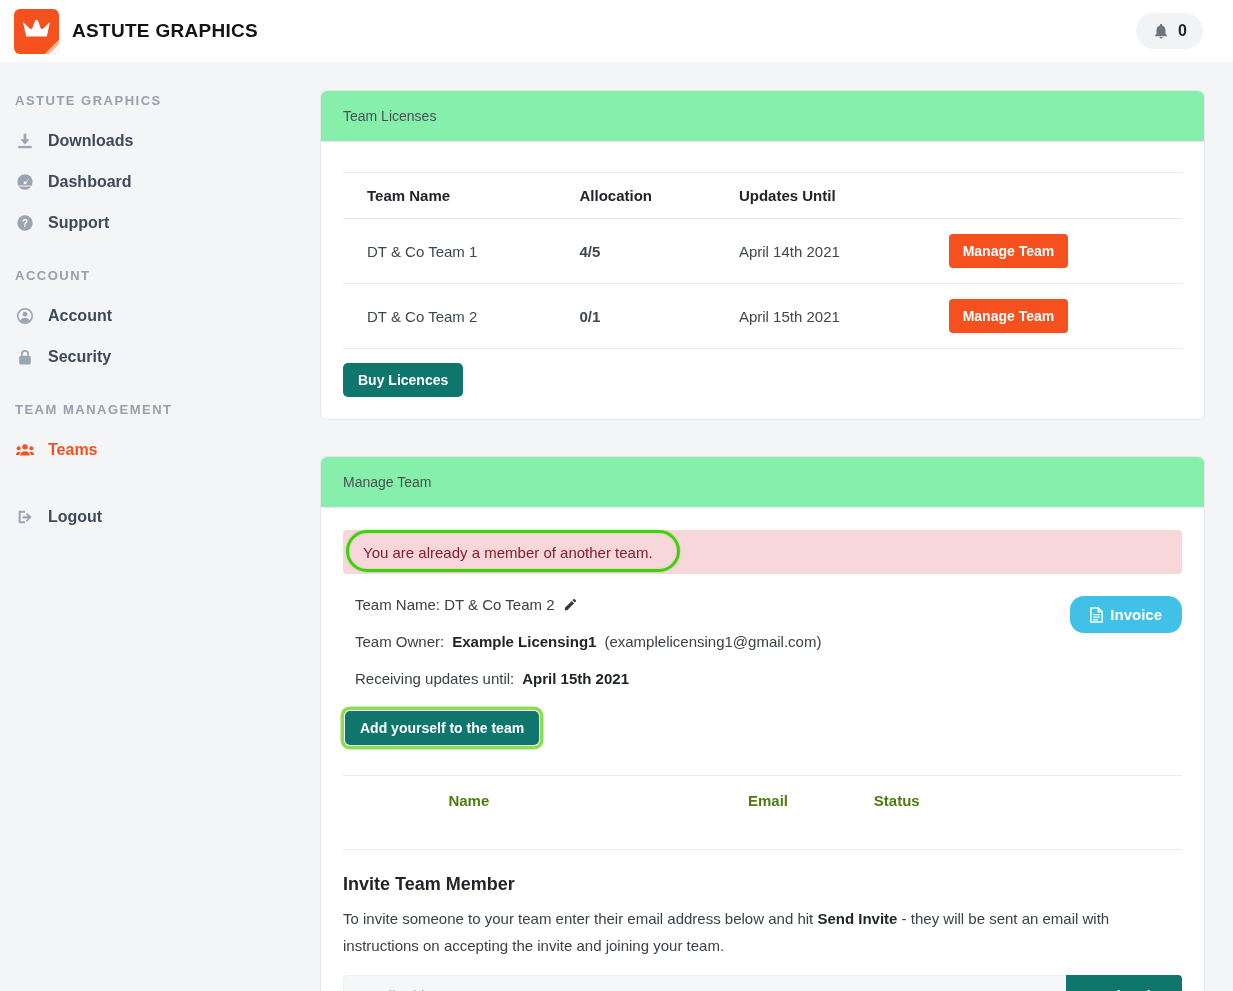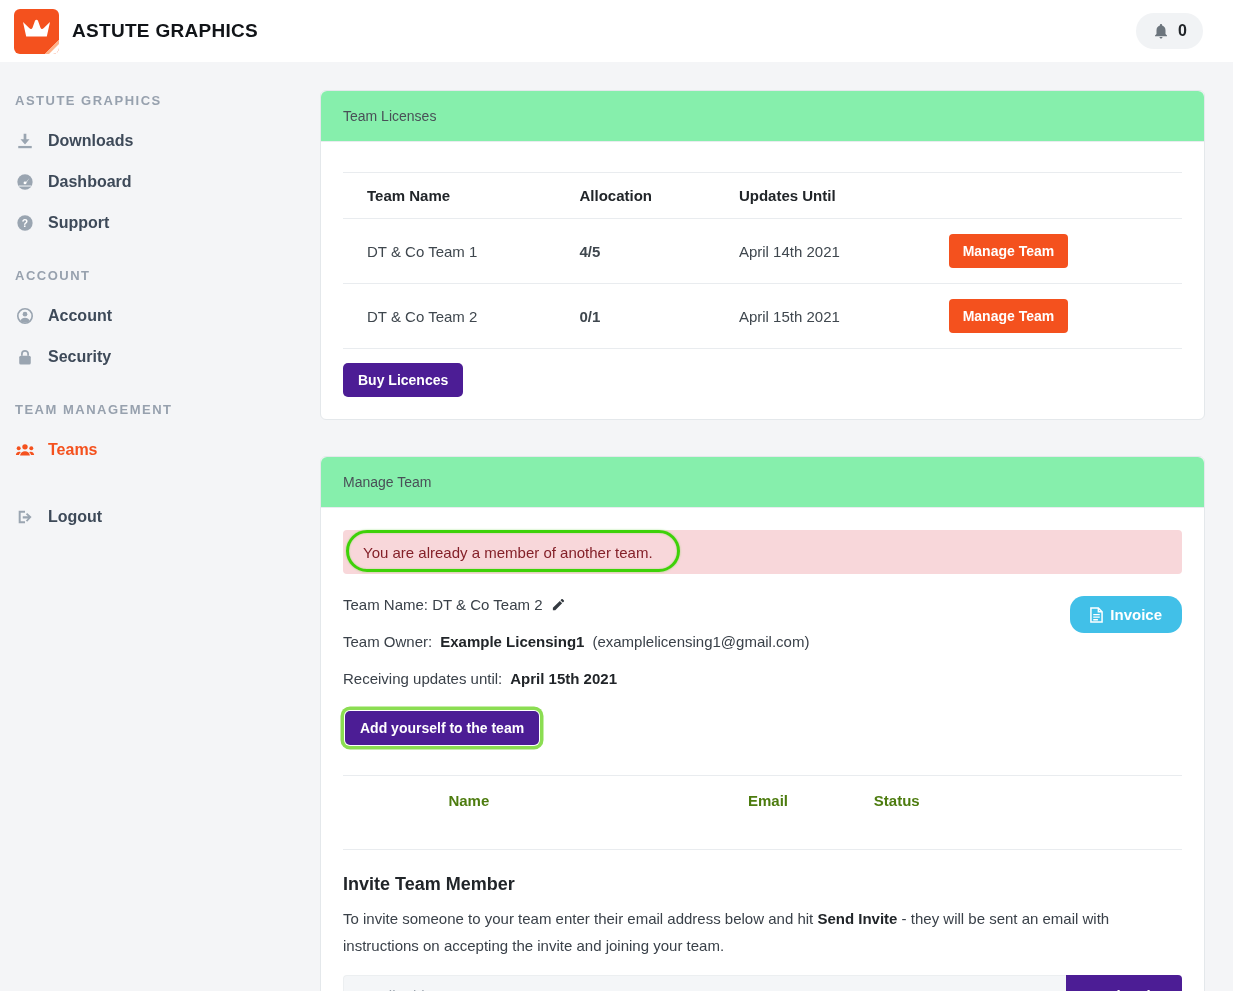--- a/index.html
+++ b/index.html
@@ -42,33 +42,33 @@
   table.lic thead tr { border-top:1px solid #e9ecef; }
   table.lic th { font-weight:700; color:#212529; padding:14px 10px; }
   table.lic th:first-child, table.lic td:first-child { padding-left:24px; width:27%; }
   table.lic th:nth-child(2), table.lic td:nth-child(2) { width:19%; }
   table.lic th:nth-child(3), table.lic td:nth-child(3) { width:25%; }
   table.lic td { color:#3f474e; }
   td.alloc { font-weight:700; color:#212529; }
   .btn { display:inline-block; border:none; border-radius:4px; color:#fff; font-weight:700;
          font-family:"Liberation Sans",sans-serif; cursor:pointer; }
   .btn-orange { background:#f4511e; font-size:14px; padding:9px 14px; }
-  .btn-green  { background:#4c1d95; font-size:14px; padding:9px 15px; border-radius:5px; }
+  .btn-green  { background:#0f766e; font-size:14px; padding:9px 15px; border-radius:5px; }
   .buy-btn { margin-top:14px; }
 
   
   .alert-danger { position:relative; background:#f8d7da; border-radius:4px; height:44px;
                   display:flex; align-items:center; padding:0 20px; font-size:15px; color:#842029;
                   margin-bottom:22px; }
   .annot-ellipse { position:absolute; left:3px; top:0; width:334px; height:42px;
                    border:3.5px solid #3ed108; border-radius:22px; pointer-events:none;
                    box-shadow:0 0 2px rgba(62,209,8,.5), inset 0 0 2px rgba(62,209,8,.4); }
 
   .row-flex { display:flex; align-items:flex-start; justify-content:space-between; }
-  .info-line { font-size:15px; color:#3a4149; margin-bottom:20px; display:flex; align-items:center; gap:8px; }
+  .info-line { font-size:15px; color:#3a4149; margin-bottom:20px; display:flex; align-items:center; gap:8px;margin-left:12px; }
   .info-line b { color:#212529; }
   .btn-blue { background:#41c0e8; font-size:15px; padding:10px 20px; border-radius:14px;
               display:inline-flex; align-items:center; gap:7px; }
   .add-btn { margin:4px 0 10px 2px; box-shadow:0 0 0 1px #fff, 0 0 0 4.5px #8bdd52; }
 
   table.members { width:100%; border-collapse:collapse; margin-top:20px; }
   table.members thead tr { border-top:1px solid #e9ecef; border-bottom:1px solid #e9ecef; }
   table.members th { font-size:15px; font-weight:700; color:#4d7c0f; text-align:center; padding:16px 8px 40px 8px; }
   table.members th:nth-child(1){ width:30%; }
   table.members th:nth-child(2){ width:24%;text-align:right; }

